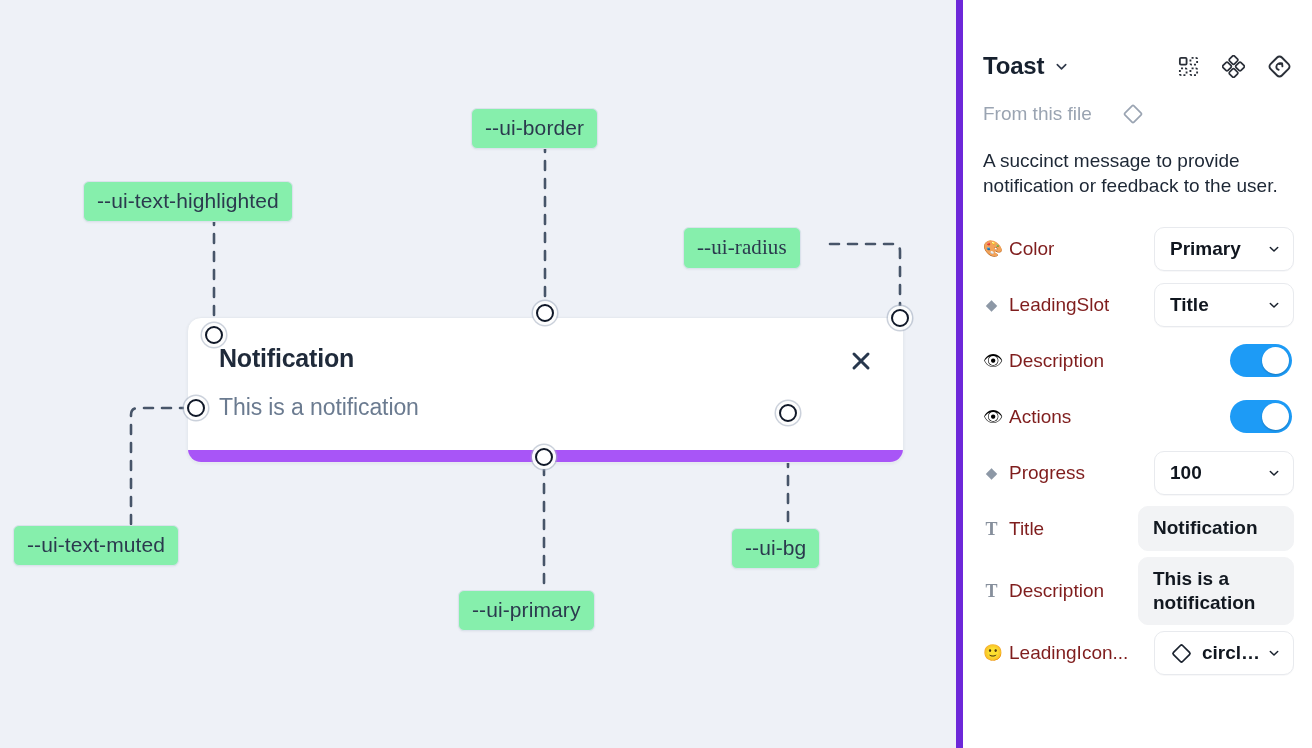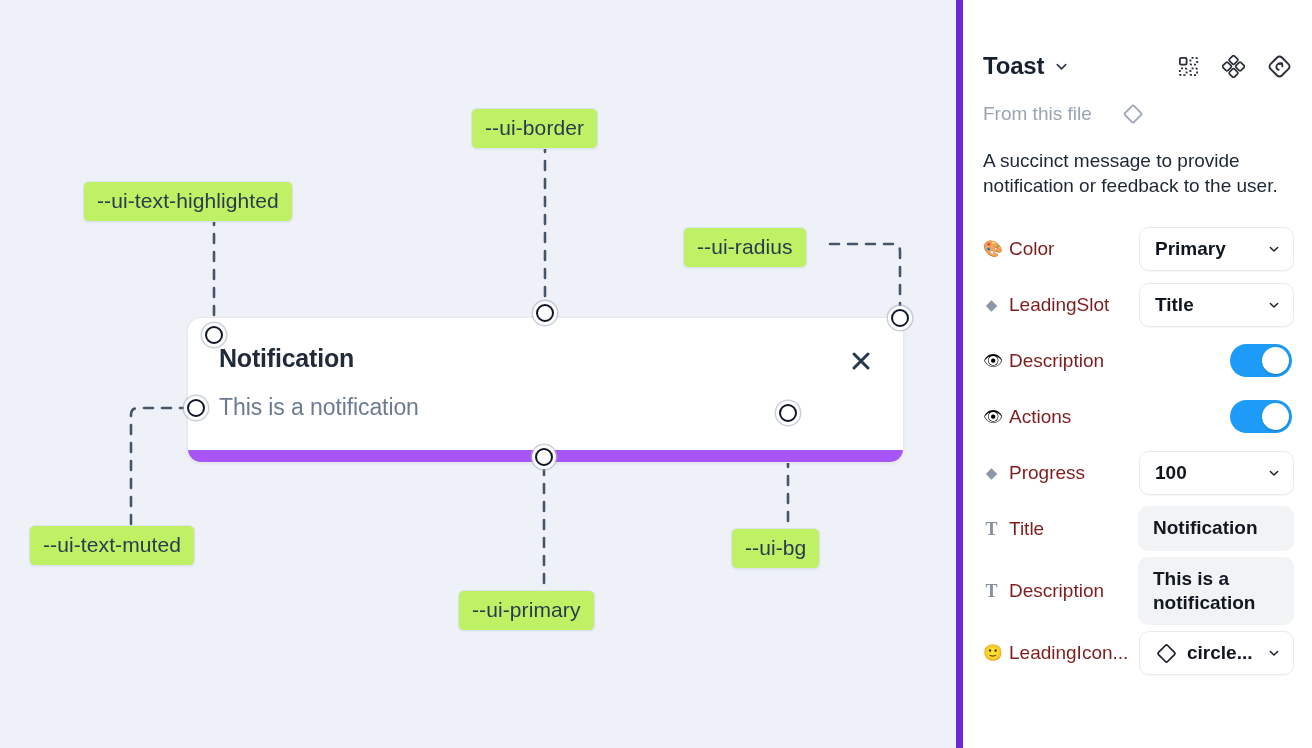--- a/index.html
+++ b/index.html
@@ -17,21 +17,21 @@
     width: 956px; height: 748px;
     background: #eef1f7;
     flex: 0 0 956px;
     overflow: hidden;
   }
   #wires { position: absolute; inset: 0; width: 956px; height: 748px; pointer-events: none; }
 
   
   .token {
     position: absolute;
-    background: #bef264;
+    background: #86efac;
     border: 1px solid #dbe2ec;
     border-radius: 6px;
     color: #2b3a4e;
     font-size: 21px;
     letter-spacing: .1px;
     padding: 7px 13px 8px;
     white-space: nowrap;
     box-shadow: 0 1px 2px rgba(30,45,70,.05);
   }
 
@@ -120,21 +120,21 @@
   .picon.diamond { color: #8d98a6; font-size: 15px; }
   .picon.tglyph { font-family: "Liberation Serif", serif; font-weight: 700; font-size: 18px; color: #868f9c; }
   .pname {
     font-size: 19px; color: #7f1d1d;
     white-space: nowrap; overflow: hidden; text-overflow: ellipsis;
   }
 
   .pctl { flex: 0 0 auto; display: flex; justify-content: flex-end; }
 
   .select {
-    width: 155px; min-height: 44px;
+    width: 140px; min-height: 44px;
     background: #fff; border: 1px solid #e8eaee; border-radius: 10px;
     display: flex; align-items: center;
     padding: 0 12px 0 15px;
     font-size: 19px; font-weight: 600; color: #10161f;
     cursor: pointer;
     box-shadow: 0 1px 1px rgba(20,30,50,.03);
   }
   .select .val { flex: 1 1 auto; white-space: nowrap; overflow: hidden; text-overflow: ellipsis; }
   .select .caret { flex: 0 0 auto; margin-left: 6px; display: flex; align-items: center; }
   .select .lead { flex: 0 0 auto; margin-right: 9px; display: flex; align-items: center; }
@@ -180,22 +180,22 @@
         <path d="M189,408 L138,408 Q131,408 131,415 L131,524"></path>
 
         <path d="M544,466 L544,602"></path>
 
         <path d="M788,422 L788,540"></path>
       </g>
     </svg>
 
     <div class="token" style="left:83px;  top:181px;">--ui-text-highlighted</div>
     <div class="token" style="left:471px; top:108px;">--ui-border</div>
-    <div class="token" style="left:683px; top:227px;">--ui-radius</div>
-    <div class="token" style="left:29px;  top:525px;">--ui-text-muted</div>
+    <div class="token" style="left:683px; top:227px;font-family:Liberation Serif, serif;">--ui-radius</div>
+    <div class="token" style="left:13px;  top:525px;">--ui-text-muted</div>
     <div class="token" style="left:458px; top:590px;">--ui-primary</div>
     <div class="token" style="left:731px; top:528px;">--ui-bg</div>
 
     <div id="toast">
       <div id="toast-title">Notification</div>
       <div id="toast-desc">This is a notification</div>
       <div id="toast-close">
         <svg width="24" height="24" viewBox="0 0 24 24" fill="none" xmlns="http://www.w3.org/2000/svg">
           <path d="M5 5 L19 19 M19 5 L5 19" stroke="#27374d" stroke-width="3" stroke-linecap="round"></path>
         </svg>

